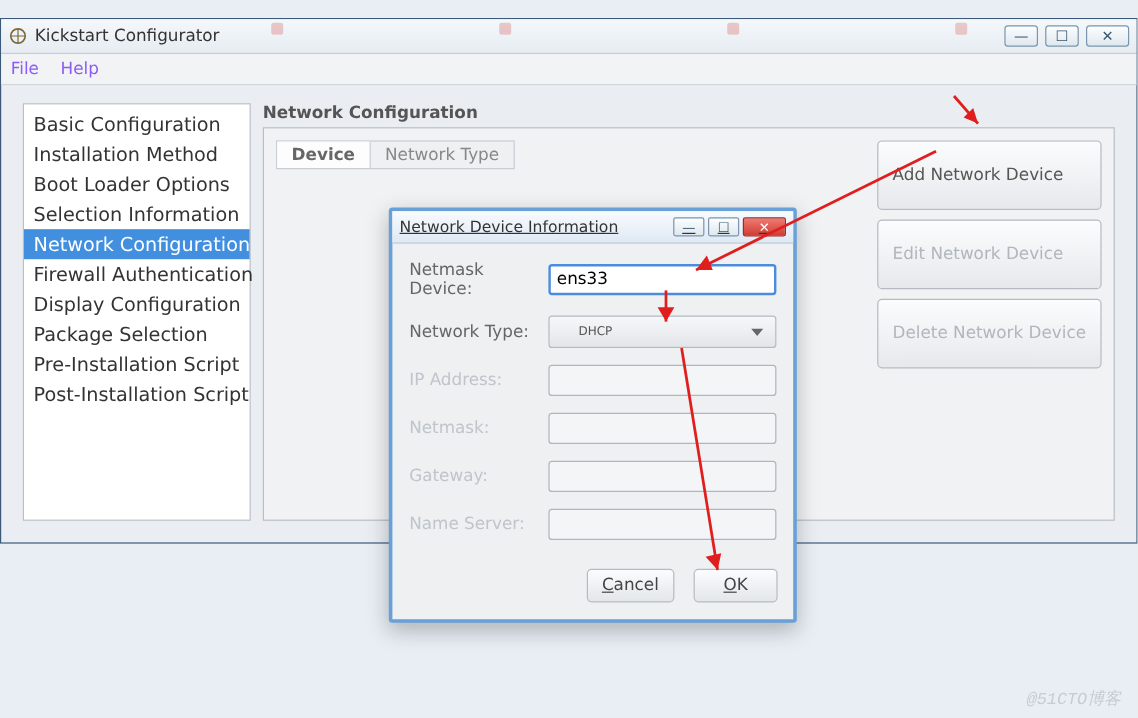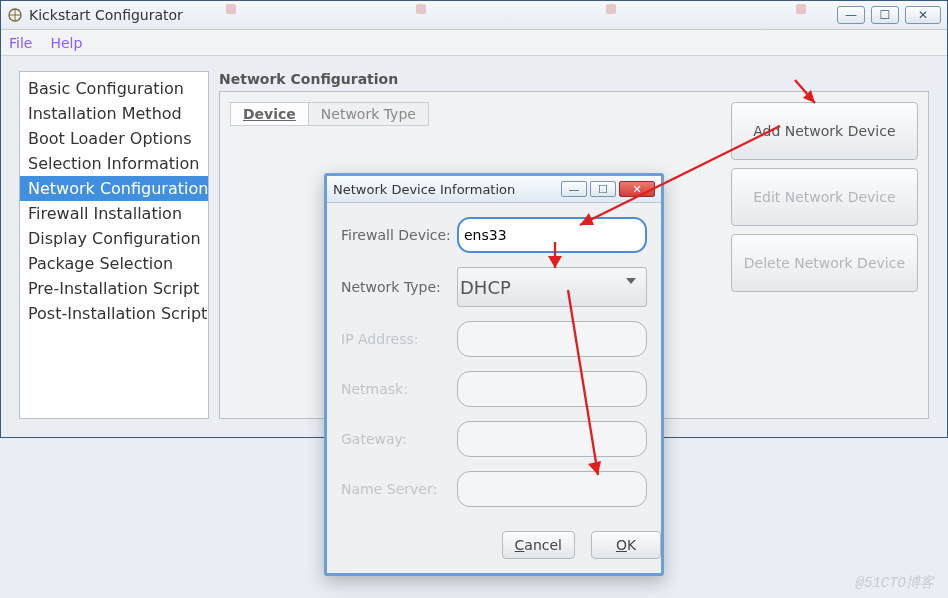--- a/index.html
+++ b/index.html
@@ -1,19 +1,19 @@
 <!DOCTYPE html>
 <html><head>
 <meta charset="utf-8">
 <style>
   * { box-sizing: border-box; font-family: "Segoe UI", "DejaVu Sans", sans-serif; }
   body { margin: 0; background: #e8eef4; width: 948px; height: 598px; overflow: hidden; position: relative; }
 
   
-  .main-window { position:absolute; left:0; right:0; top:0; height:438px; border:1px solid #3b5a7a; background:#eaeef2;}
+  .main-window { position:absolute; left:0; right:0; top:15px; height:438px; border:1px solid #3b5a7a; background:#eaeef2;}
   .titlebar { height:29px; background:linear-gradient(#f5f8fb,#e6ecf2); border-bottom:1px solid #c5ccd3; display:flex; align-items:center; padding:0 6px; font-size:14px; color:#333;}
   .titlebar .appicon { width:16px; height:16px; margin-right:6px; display:flex; align-items:center; justify-content:center; }
   .titlebar .appicon svg{width:16px;height:16px;}
   .titlebar .spacer{flex:1;}
   .winbtns { display:flex; gap:6px;}
   .winbtn { width:28px; height:18px; border:1px solid #7a95ad; border-radius:3px; background:linear-gradient(#fdfefe,#dfe8ef); display:flex; align-items:center; justify-content:center; font-size:12px; color:#37586f; cursor:default;}
   .winbtn.close{width:36px;}
   
   .tab-ghosts{position:absolute; left:225px; top:3px; display:flex; gap:180px; opacity:0.25; font-size:12px; color:#a56;}
   .tab-ghost{display:flex; align-items:center; gap:4px;}
@@ -27,42 +27,42 @@
   .workarea{ position:absolute; top:56px; left:0; right:0; bottom:0; padding:14px 18px 18px 18px;}
   .cols{display:flex; height:100%;}
   .sidebar{ width:190px; border:1px solid #b8bfc6; background:#fff; padding:4px 0;}
   .side-item{ font-size:16px; color:#333; padding:3px 8px; white-space:nowrap;}
   .side-item.selected{ background:#418fde; color:#fff;}
   .main{ flex:1; padding-left:10px; display:flex; flex-direction:column;}
   .section-title{ font-size:14px; font-weight:bold; color:#555; margin-bottom:4px;}
   .panel{ flex:1; border:1px solid #b8bfc6; background:#f1f2f3; position:relative; padding:10px;}
   .tabhead{border:1px solid #c9ced4; background:#eef0f2; display:inline-flex;}
   .tab{ padding:3px 12px; font-size:14px; color:#888; border-right:1px solid #c9ced4;}
-  .tab.active{ background:#fdfdfe; color:#666; font-weight:bold;text-decoration:underline;}
+  .tab.active{ background:#fdfdfe; color:#666; font-weight:bold;}
   .right-buttons{ position:absolute; right:10px; top:10px; display:flex; flex-direction:column; gap:8px;}
-  .btn3d{ font-size:14px; color:#555; padding:20px 12px; border:1px solid #b4bbc2; border-radius:4px; background:linear-gradient(#fbfcfd,#e6e9ec); min-width:160px; text-align:center; }
+  .btn3d{ font-size:14px; color:#555; padding:20px 12px; border:1px solid #b4bbc2; border-radius:4px; background:linear-gradient(#fbfcfd,#e6e9ec); min-width:160px; text-align:left; }
   .btn3d.disabled{ color:#b0b6bc; }
 
   
   .dialog{ position:absolute; left:324px; top:173px; width:340px; border:3px solid #6aa0d8; border-radius:3px; background:#eef0f2; box-shadow:0 6px 18px rgba(0,0,0,0.25);}
-  .d-titlebar{ height:27px; background:linear-gradient(#f8fbfe,#dfe9f4); border-bottom:1px solid #b8c8da; display:flex; align-items:center; padding:0 6px; font-size:13px; color:#333;}
+  .d-titlebar{ height:27px; background:linear-gradient(#f8fbfe,#dfe9f4); border-bottom:1px solid #b8c8da; display:flex; align-items:center; padding:0 6px; font-size:13px; color:#333;text-decoration:underline;}
   .d-titlebar .spacer{flex:1;}
   .d-winbtns{display:flex;gap:3px;}
   .d-winbtn{ width:26px; height:16px; border:1px solid #7a95ad; border-radius:2px; background:linear-gradient(#fdfefe,#dfe8ef); display:flex; align-items:center; justify-content:center; font-size:11px; color:#37586f;}
   .d-winbtn.close{ background:linear-gradient(#f07a72,#cf3e36); color:#fff; border-color:#9c2b25; width:36px;}
   .d-body{ padding:14px 14px 4px 14px;}
   .formrow{ display:flex; align-items:center; margin-bottom:14px;}
   .formrow label{ width:116px; font-size:14px; color:#666; }
   .formrow.disabled label{ color:#bfc5cb;}
-  .txt{ flex:1; height:36px; border:1px solid #aeb6be; border-radius:13px; padding:0 6px; font-size:14px; background:#fff; }
+  .txt{ flex:1; height:26px; border:1px solid #aeb6be; border-radius:3px; padding:0 6px; font-size:14px; background:#fff; }
   .txt.focus{ border:2px solid #4b8ddc; padding:0 5px;}
   .txt.disabled{ background:#f3f5f7; color:#bfc5cb;}
-  .dropdown{ flex:1; height:40px; border:1px solid #b4bbc2; border-radius:3px; background:linear-gradient(#f6f7f9,#e3e6e9); display:flex; align-items:center; padding:0 2px; font-size:18px; color:#555; position:relative;}
+  .dropdown{ flex:1; height:27px; border:1px solid #b4bbc2; border-radius:3px; background:linear-gradient(#f6f7f9,#e3e6e9); display:flex; align-items:center; padding:0 24px; font-size:10px; color:#555; position:relative;}
   .dropdown .caret{position:absolute; right:10px; top:10px; width:0;height:0;border-left:5px solid transparent;border-right:5px solid transparent;border-top:6px solid #666;}
-  .d-buttons{ display:flex; justify-content:flex-end; gap:16px; padding:6px 0 14px;}
+  .d-buttons{ display:flex; justify-content:flex-end; gap:16px; padding:6px 13px 14px;}
   .d-btn{ min-width:70px; padding:5px 12px; border:1px solid #b4bbc2; border-radius:4px; background:linear-gradient(#fbfcfd,#e3e7ea); font-size:14px; color:#444; text-align:center;}
   .d-btn .ul{text-decoration:underline;}
 
   
   .anno{position:absolute; left:0; top:0; width:948px; height:598px; pointer-events:none;}
   .anno line{stroke:#e11e1e; stroke-width:2.3;}
   .anno polygon{fill:#e11e1e;}
 
   .watermark{position:absolute; right:14px; bottom:6px; color:#c7ccd2; font-size:14px; font-style:italic;font-family:Liberation Mono, monospace;}
 </style>
@@ -109,21 +109,21 @@
 
   <div class="workarea">
     <div class="cols">
 
       <div class="sidebar">
         <div class="side-item">Basic Configuration</div>
         <div class="side-item">Installation Method</div>
         <div class="side-item">Boot Loader Options</div>
         <div class="side-item">Selection Information</div>
         <div class="side-item selected">Network Configuration</div>
-        <div class="side-item">Firewall Installation</div>
+        <div class="side-item">Firewall Authentication</div>
         <div class="side-item">Display Configuration</div>
         <div class="side-item">Package Selection</div>
         <div class="side-item">Pre-Installation Script</div>
         <div class="side-item">Post-Installation Script</div>
       </div>
 
       <div class="main">
         <div class="section-title">Network Configuration</div>
         <div class="panel">
           <div class="tabhead">
@@ -152,21 +152,21 @@
     <span>Network Device Information</span>
     <span class="spacer"></span>
     <div class="d-winbtns">
       <div class="d-winbtn">—</div>
       <div class="d-winbtn">☐</div>
       <div class="d-winbtn close">✕</div>
     </div>
   </div>
   <div class="d-body">
     <div class="formrow">
-      <label>Firewall Device:</label>
+      <label>Netmask Device:</label>
       <input class="txt focus" value="ens33" style="">
     </div>
     <div class="formrow">
       <label>Network Type:</label>
       <div class="dropdown">
         <span>DHCP</span>
         <span class="caret"></span>
       </div>
     </div>
     <div class="formrow disabled">

